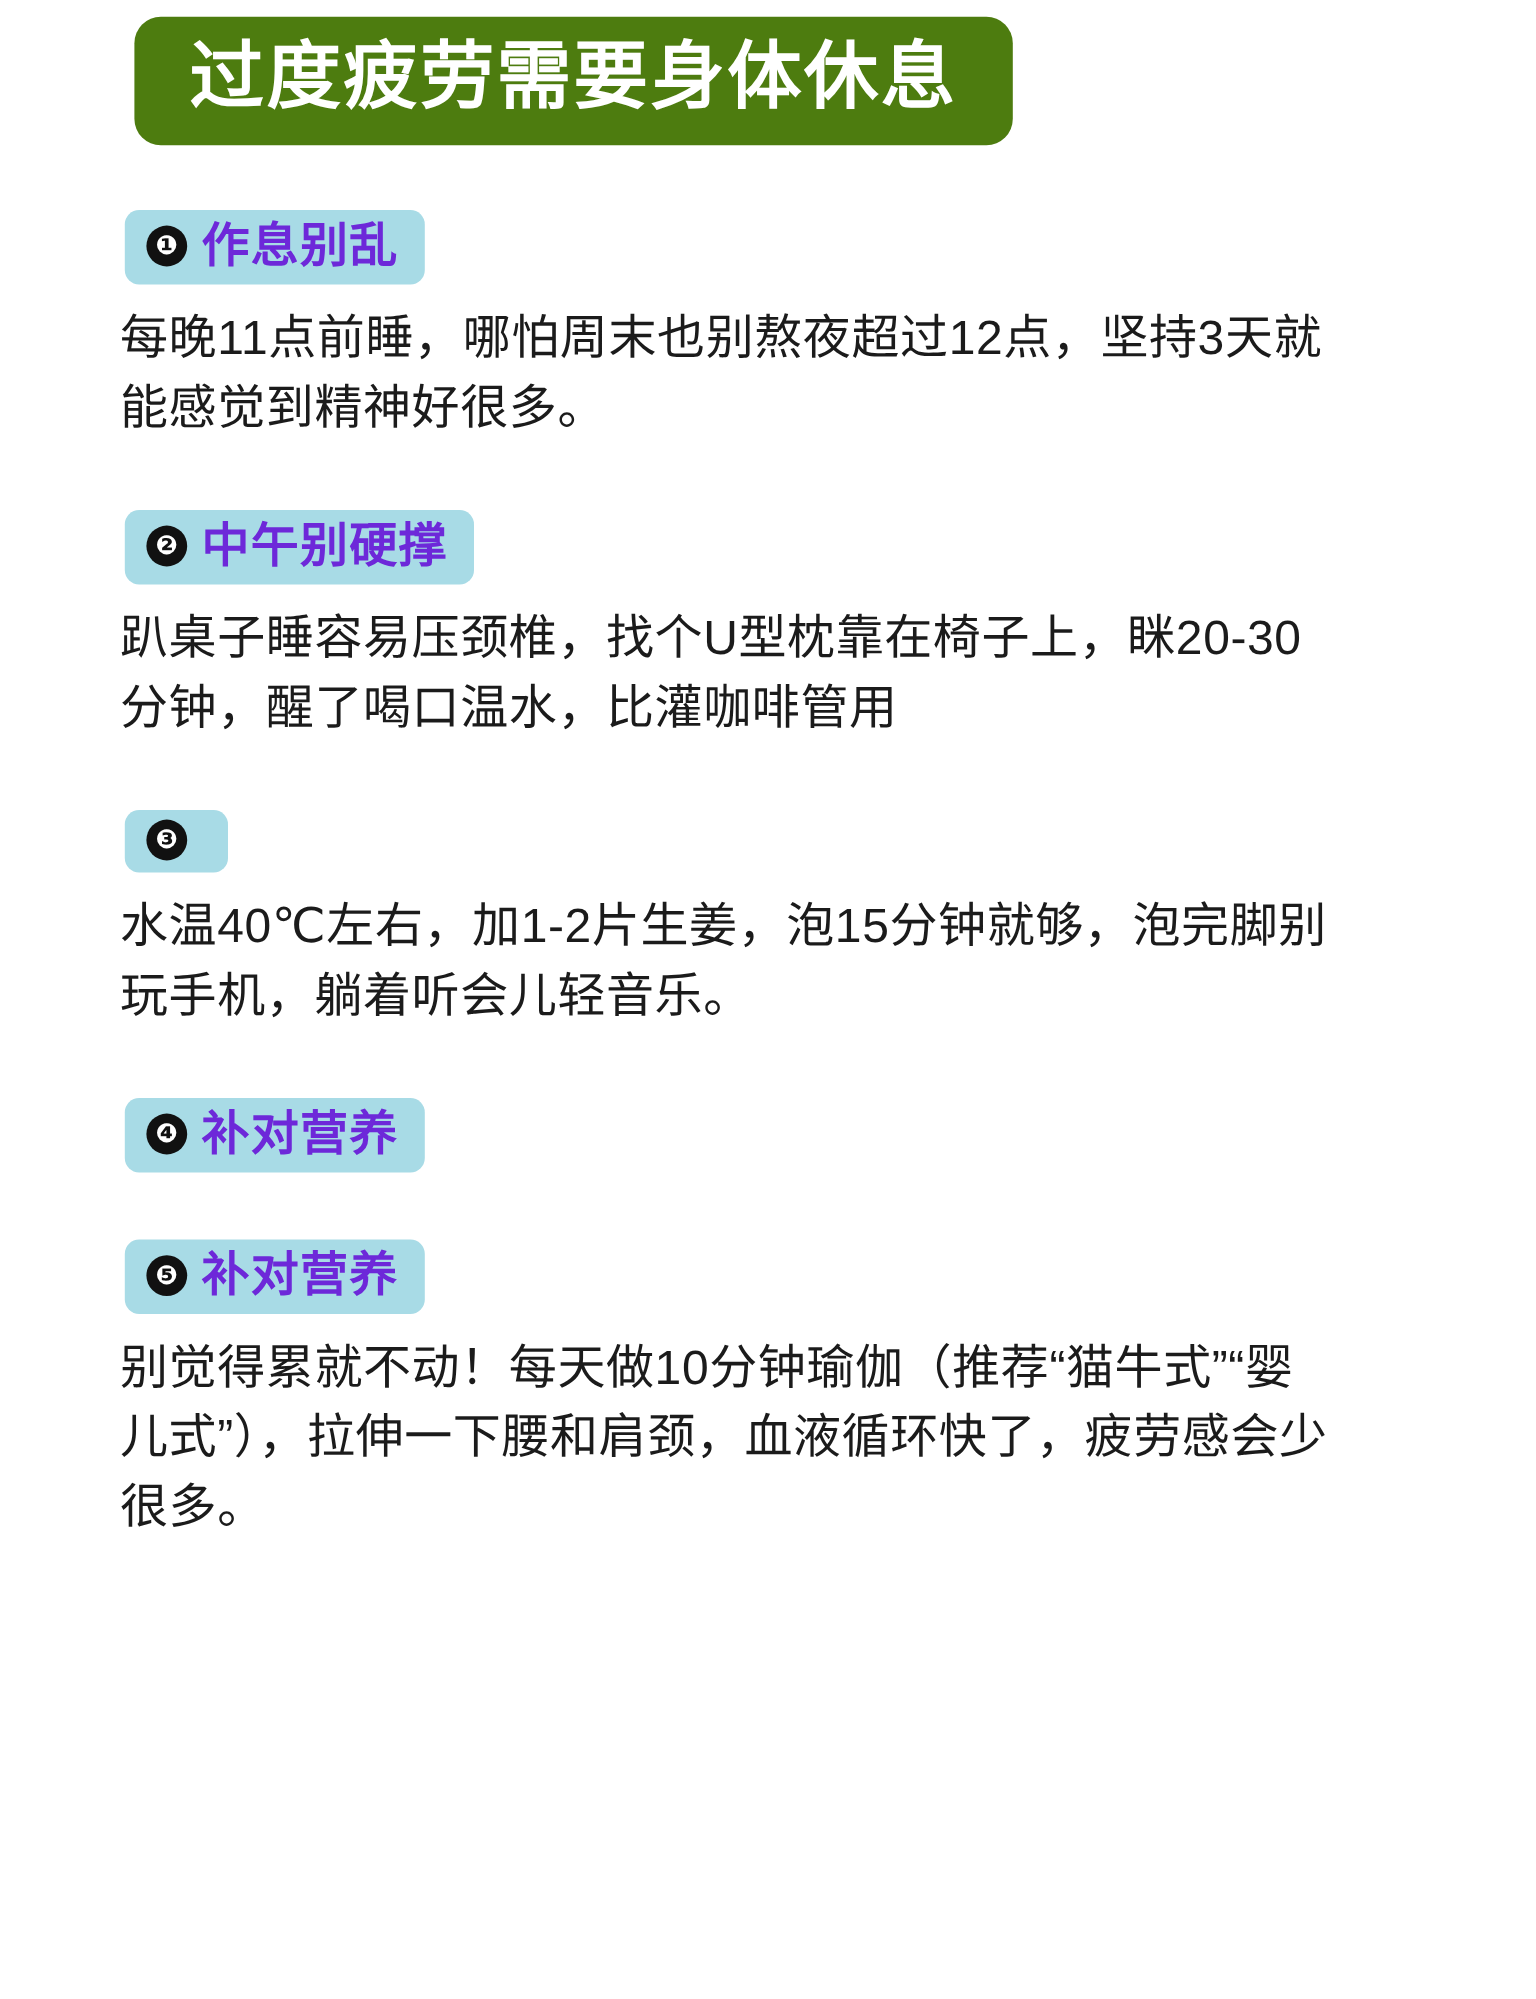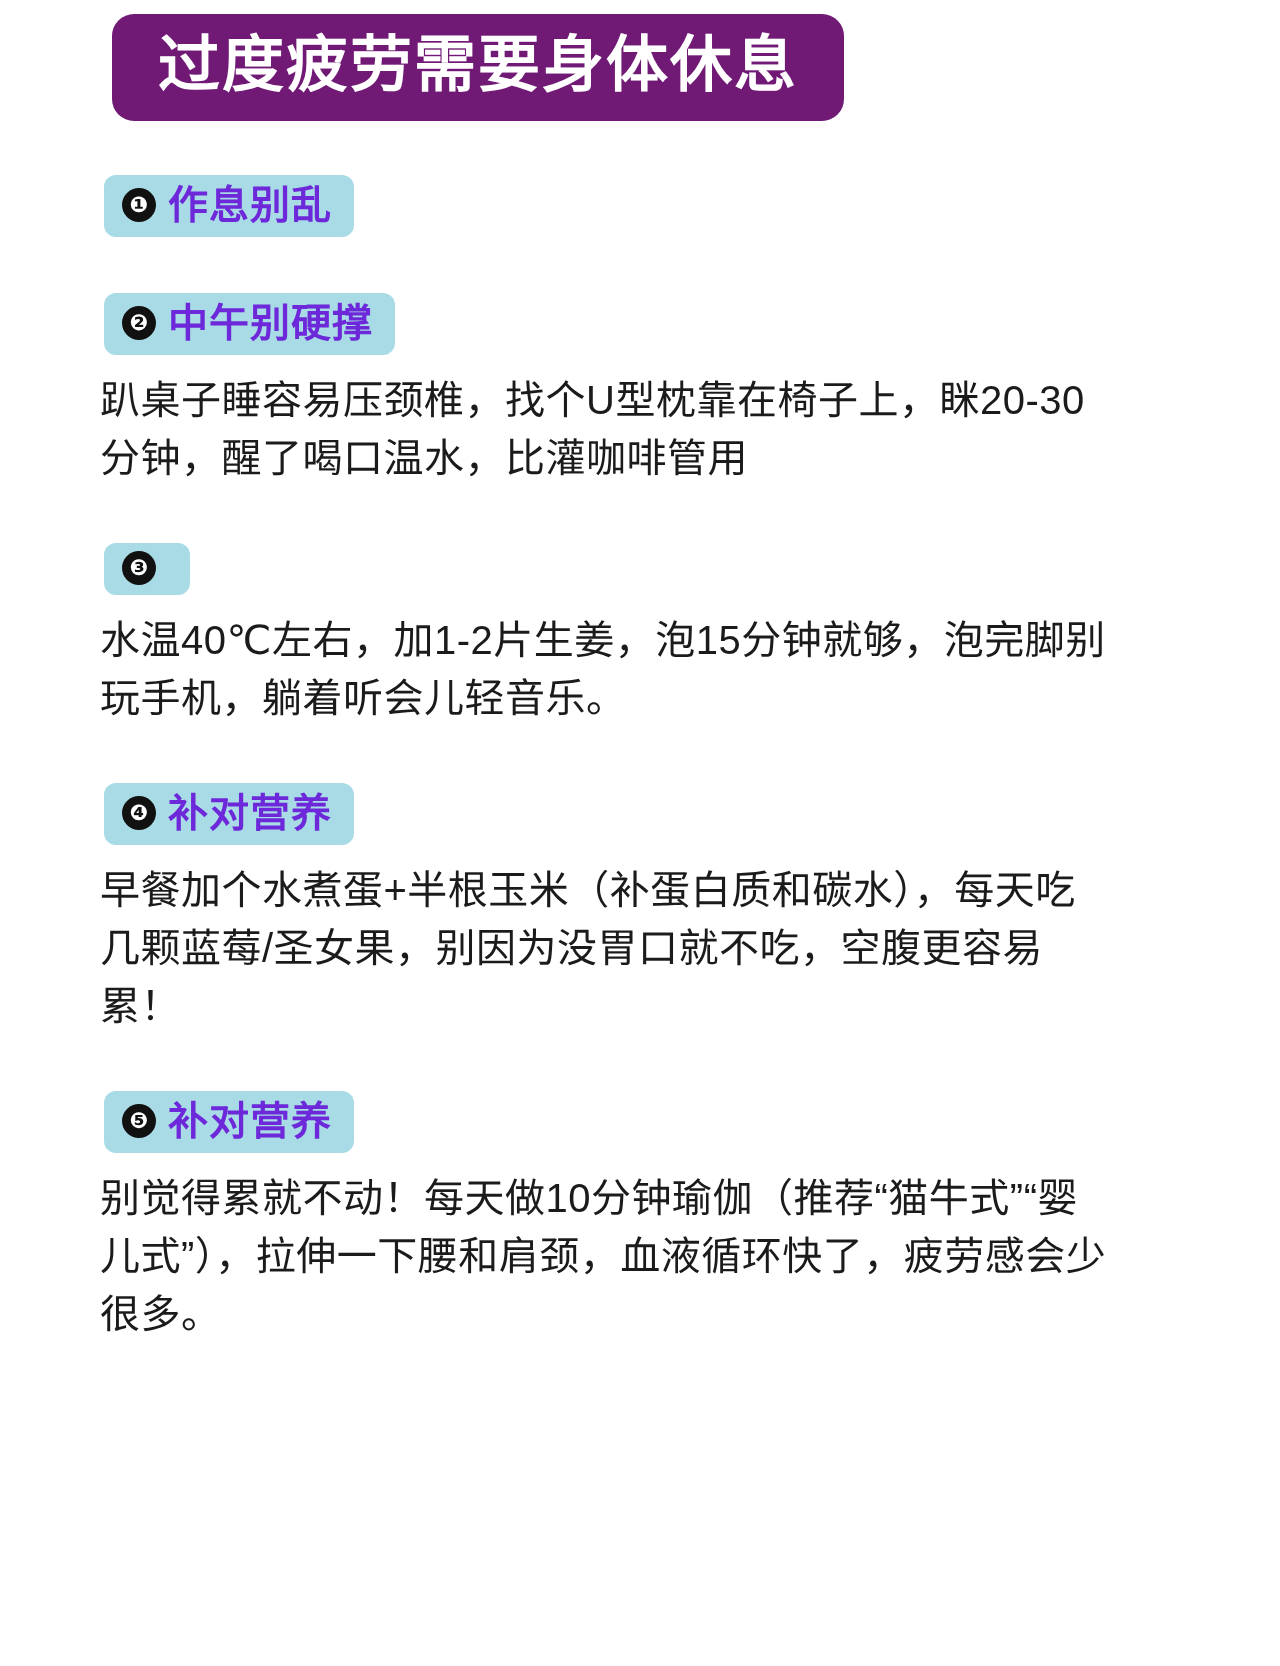--- a/index.html
+++ b/index.html
@@ -18,21 +18,21 @@
   .page {
     width: 1280px;
     min-height: 1666px;
     box-sizing: border-box;
     padding: 14px 60px 40px 60px;
     position: relative;
   }
   
   .title-banner {
     display: inline-block;
-    background: #701a75;
+    background: #4d7c0f;
     color: #ffffff;
     border-radius: 22px;
     padding: 16px 46px 22px 46px;
     margin: 0 0 0 52px;
   }
   .title-text {
     font-size: 62px;
     line-height: 1.12;
     font-weight: bold;
     letter-spacing: 2px;
@@ -100,20 +100,21 @@
     <div class="title-text">过度疲劳需要身体休息</div>
   </div>
 
   <div class="sections">
 
     <div class="section">
       <div class="sec-head">
         <span class="sec-num">❶</span>
         <span class="sec-title">作息别乱</span>
       </div>
+      <div class="sec-body">每晚11点前睡，哪怕周末也别熬夜超过12点，坚持3天就能感觉到精神好很多。</div>
     </div>
 
     <div class="section">
       <div class="sec-head">
         <span class="sec-num">❷</span>
         <span class="sec-title">中午别硬撑</span>
       </div>
       <div class="sec-body">趴桌子睡容易压颈椎，找个U型枕靠在椅子上，眯20-30分钟，醒了喝口温水，比灌咖啡管用</div>
     </div>
 
@@ -122,21 +123,20 @@
         <span class="sec-num">❸</span>
       </div>
       <div class="sec-body">水温40℃左右，加1-2片生姜，泡15分钟就够，泡完脚别玩手机，躺着听会儿轻音乐。</div>
     </div>
 
     <div class="section">
       <div class="sec-head">
         <span class="sec-num">❹</span>
         <span class="sec-title">补对营养</span>
       </div>
-      <div class="sec-body">早餐加个水煮蛋+半根玉米（补蛋白质和碳水），每天吃几颗蓝莓/圣女果，别因为没胃口就不吃，空腹更容易累！</div>
     </div>
 
     <div class="section">
       <div class="sec-head">
         <span class="sec-num">❺</span>
         <span class="sec-title">补对营养</span>
       </div>
       <div class="sec-body">别觉得累就不动！每天做10分钟瑜伽（推荐“猫牛式”“婴儿式”），拉伸一下腰和肩颈，血液循环快了，疲劳感会少很多。</div>
     </div>
 

